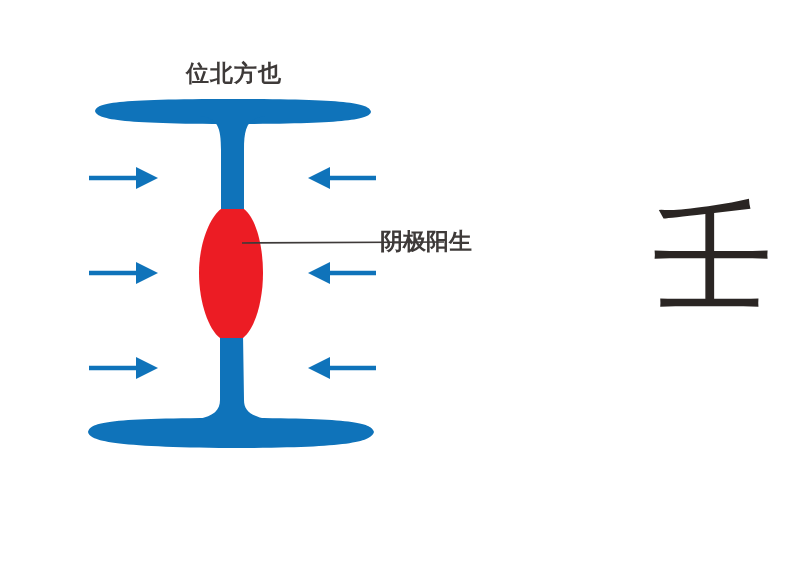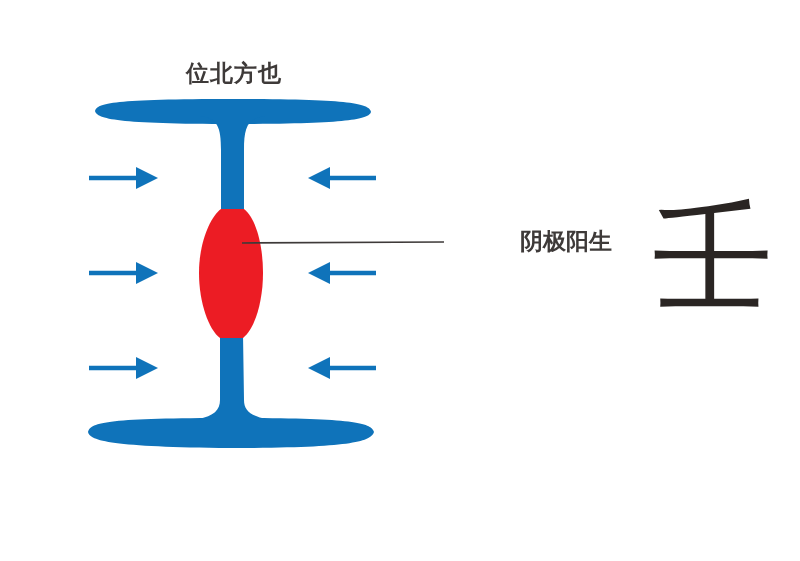--- a/index.html
+++ b/index.html
@@ -26,26 +26,26 @@
     font-weight: 600;
     white-space: nowrap;
   }
   .top-label {
     left: 186px;
     top: 58px;
     font-size: 23px;
     letter-spacing: 1px;
   }
   .annotation {
-    left: 390px;
+    left: 380px;
     top: 227px;
     width: 222px;
     font-size: 23px;
     line-height: 28px;
-    text-align: right;
+    text-align: left;
     white-space: normal;
   }
   .annotation .line { display: block; }
   .big-character {
     position: absolute;
     left: 640px;
     top: 188px;
     width: 145px;
     height: 140px;
     display: flex;

